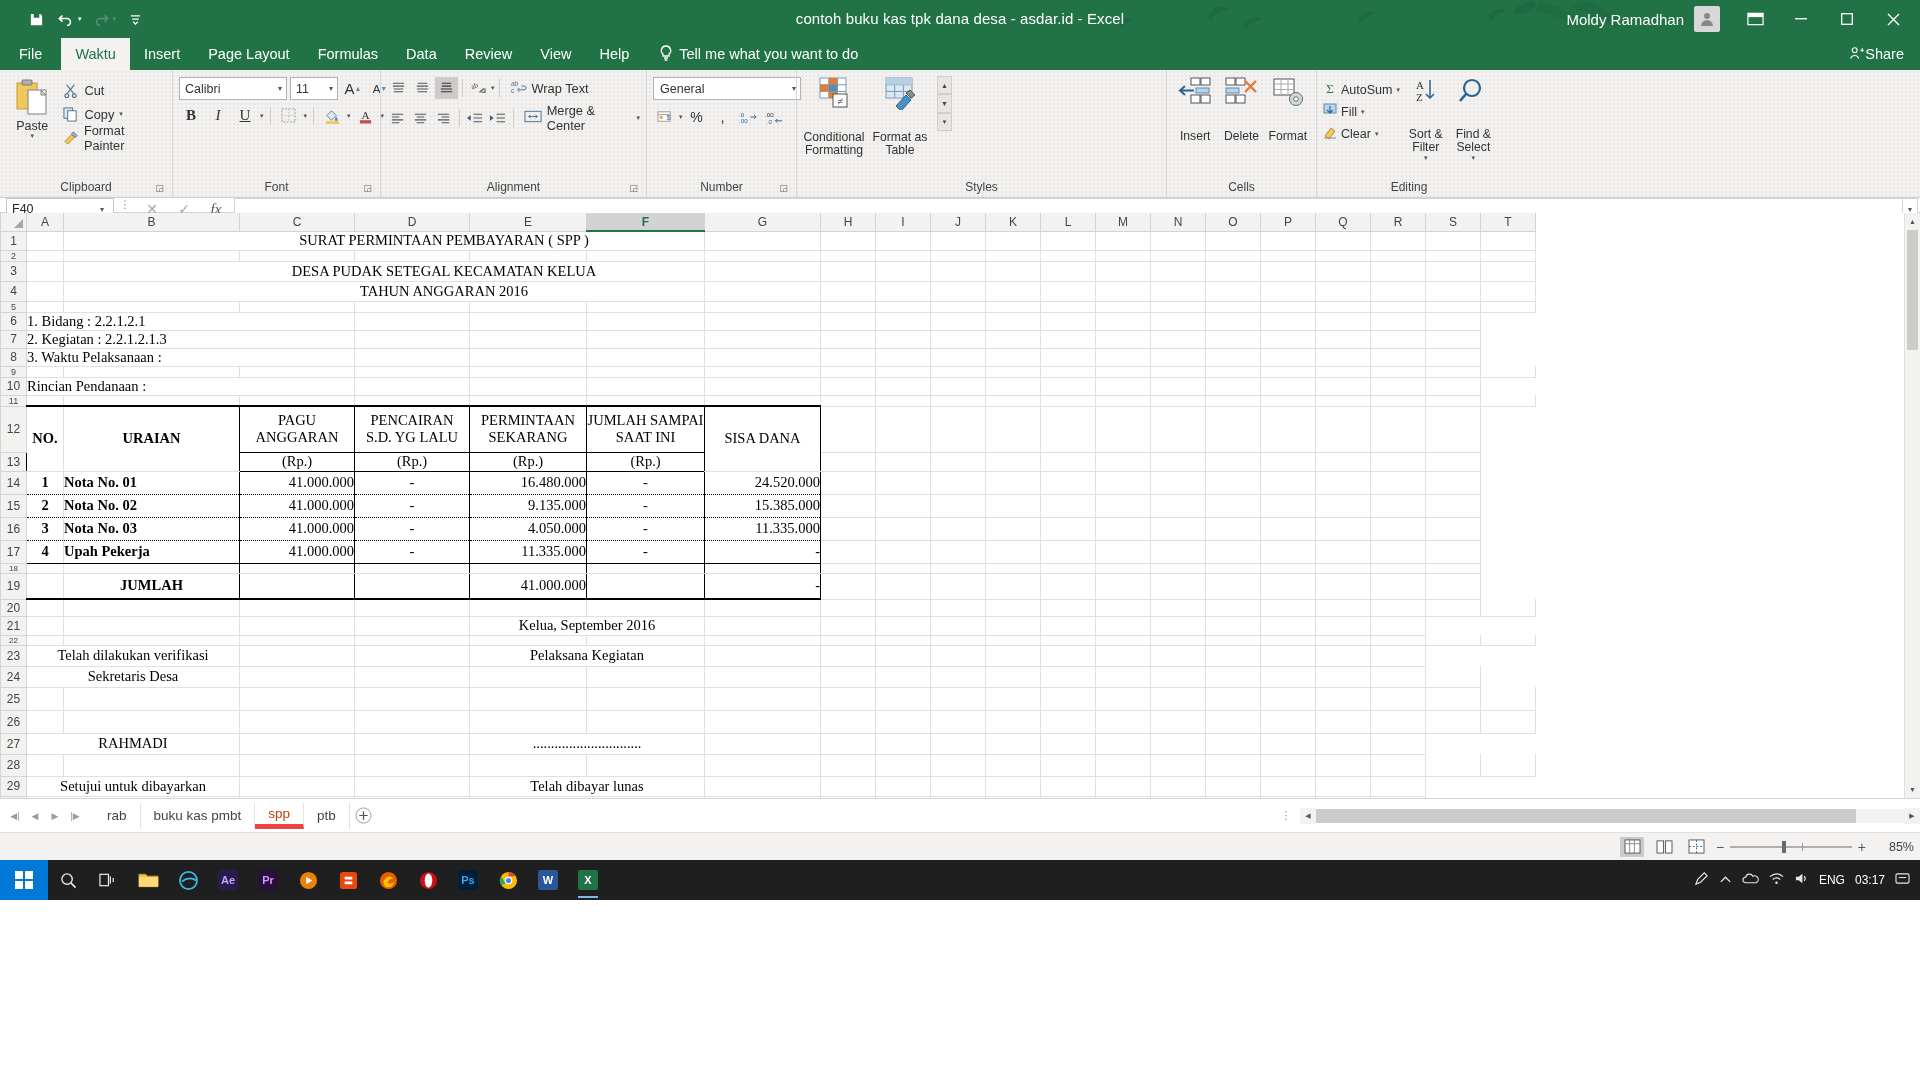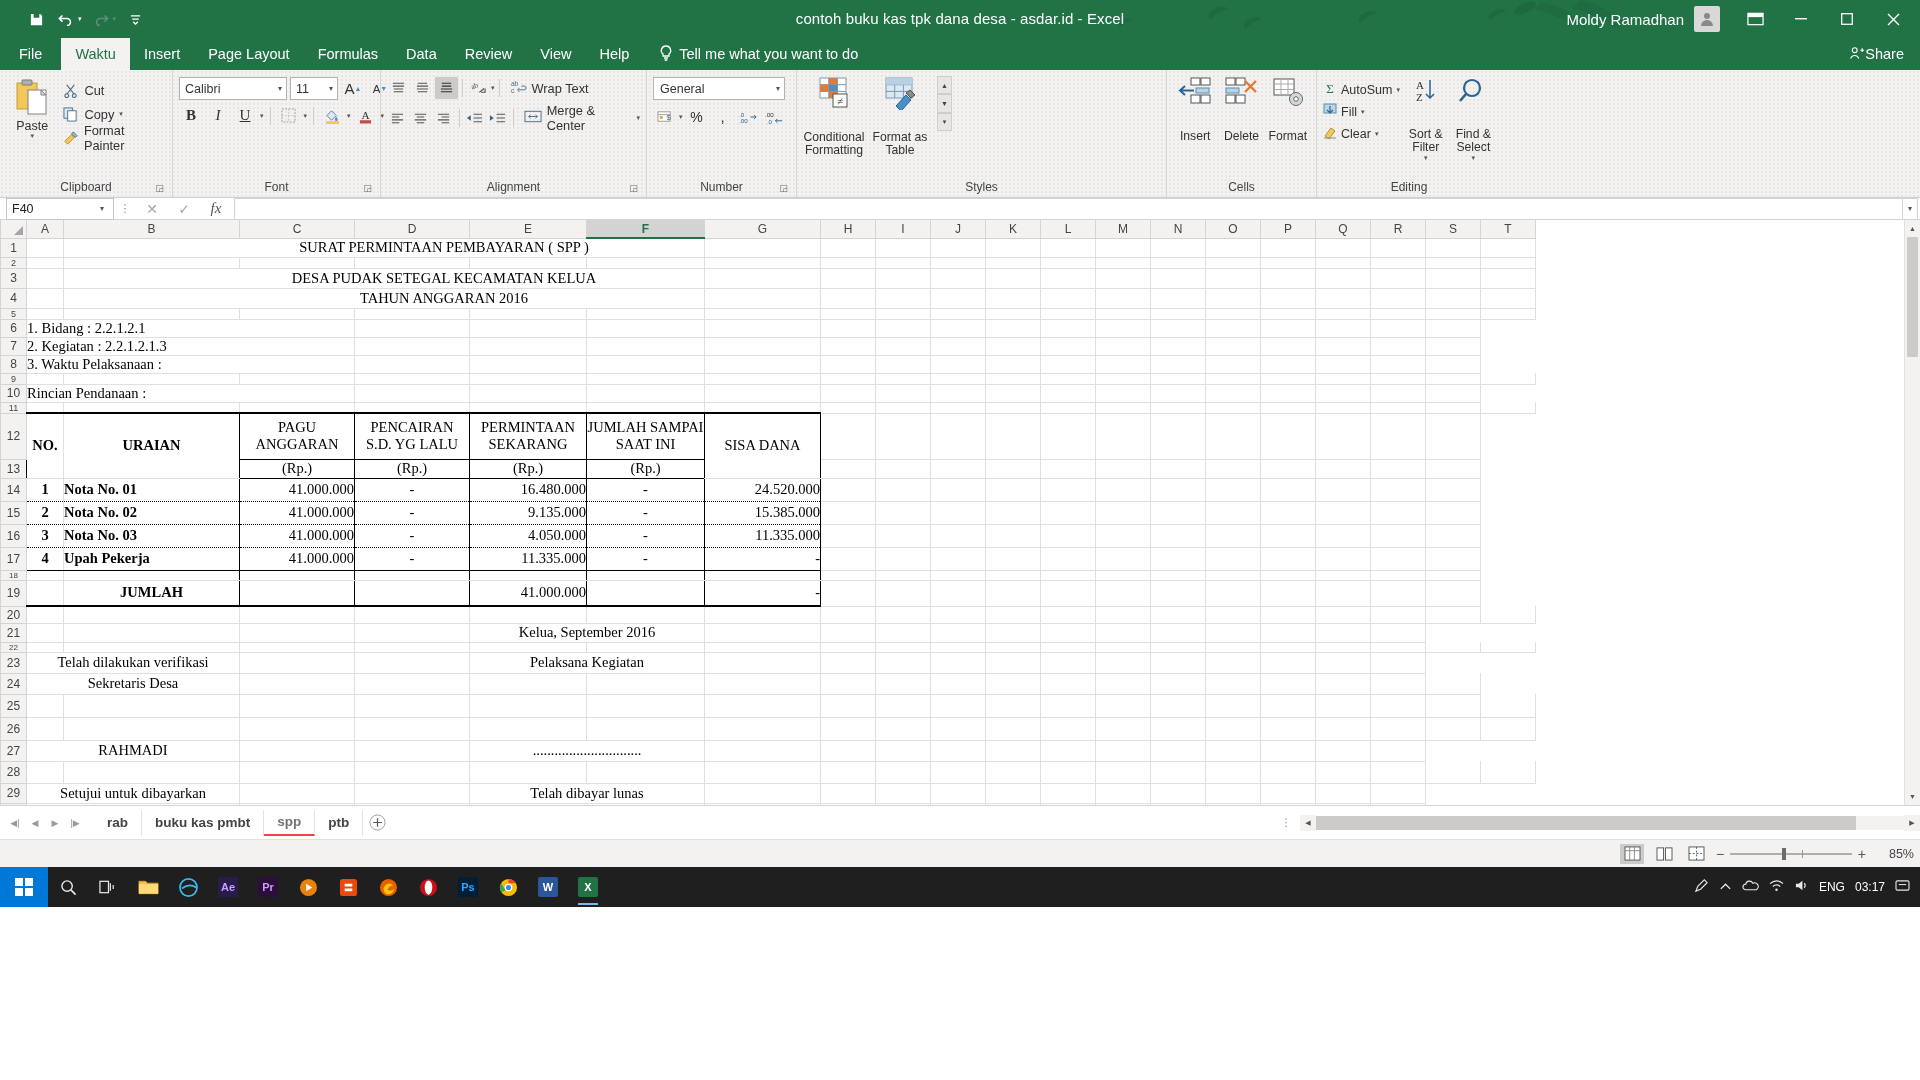--- a/index.html
+++ b/index.html
@@ -117,21 +117,21 @@
   .vsep { width: 1px; height: 18px; background: #d0cecc; margin: 0 3px; }
 
   
   .align-row { display: flex; align-items: center; gap: 1px; margin-bottom: 4px; }
   .abtn { width: 23px; height: 22px; display:flex; align-items:center; justify-content:center; }
   .abtn.on { background: #cdcbc9; }
   .align-lbl { display: flex; align-items: center; gap: 5px; font-size: 12.8px; color: #333; padding-left: 6px; }
 
   
   .numfmt {
-    width: 132px; height: 23px; background:#fff; border:1px solid #b5b3b1; font-size:12.5px;
+    width: 148px; height: 23px; background:#fff; border:1px solid #b5b3b1; font-size:12.5px;
     color:#333; display:flex; align-items:center; padding-left:6px; justify-content:space-between;
     margin-bottom: 5px;
   }
   .num-row { display: flex; align-items: center; gap: 2px; }
 
   
   .styles-body { display:flex; align-items:flex-start; gap: 4px; padding-top: 2px;}
   .bigbtn { width: 62px; display:flex; flex-direction:column; align-items:center; }
   .bigbtn .lbl { font-size: 12.2px; color:#333; text-align:center; line-height: 13px; margin-top: 17px;}
   .gallery { display: grid; grid-template-columns: 104px 104px; grid-template-rows: 26px 26px; gap: 3px; margin-left: 2px;}
@@ -139,21 +139,21 @@
   .gscroll { display:flex; flex-direction:column; justify-content:space-between; width: 15px; height: 55px; margin-left:2px;}
   .gs { flex:1; background:#e8e6e4; border:1px solid #d0cecc; display:flex; align-items:center; justify-content:center; font-size:7px; color:#444;}
 
   
   .cells-body { display:flex; gap:2px; }
   .editing-body { display:flex; flex-direction:column; gap:1px; padding-top:2px; }
   .ed-item { display:flex; align-items:center; gap:4px; font-size:12.5px; color:#333; height:21px;}
 
   
   .fbar {
-    height: 22px; background: #fff; display: flex; align-items: center;
+    height: 15px; background: #fff; display: flex; align-items: flex-start;
     border-bottom: 1px solid #d4d4d4; padding: 0 2px;
   }
   .namebox {
     width: 108px; height: 22px; margin-left: 4px; border: 1px solid #c8c6c4; background:#fff;
     display:flex; align-items:center; justify-content: space-between; padding: 0 5px;
     font-size: 12.5px; color: #222;
   }
   .fb-dots { width: 22px; text-align:center; color:#888; font-size: 11px; letter-spacing: 0; }
   .fb-icons { display: flex; align-items: center; gap: 0px; }
   .fb-ico { width: 32px; height: 22px; display:flex; align-items:center; justify-content:center;
@@ -212,23 +212,22 @@
   
   .tabsbar {
     height: 34px; background: #fff; display: flex; align-items: center;
     border-top: 1px solid #d4d4d4; padding-left: 6px;
   }
   .tab-nav { display:flex; gap:2px; padding-right: 10px;}
   .tnav { width: 18px; height: 22px; display:flex; align-items:center; justify-content:center; color:#9a9a9a; font-size:9px;}
   .stab {
     padding: 0 13px; height: 26px; display:flex; align-items:center; font-size: 13.5px; color:#444;
     border-right: 1px solid #e3e3e3;
-    font-weight: bold;
-  }
-  .stab.active { color: #737373; font-weight: bold; border-bottom: 2px solid #ef4444; }
+  }
+  .stab.active { color: #c2410c; font-weight: normal; border-bottom: 5px solid #ef4444; }
   .addsheet { width: 28px; height:26px; display:flex; align-items:center; justify-content:center; color:#666; font-size:14px;}
   .tabs-right { margin-left: auto; display:flex; align-items:center; }
   .hscroll-wrap { display:flex; align-items:center; width: 620px; }
   .hs-btn { width:16px;height:16px;display:flex;align-items:center;justify-content:center;font-size:7px;color:#555;background:#f3f2f1;}
   .hs-track { flex:1; height:14px; background:#f3f2f1; position:relative; }
   .hs-thumb { position:absolute; left:0; top:0; height:14px; width: 540px; background:#cdcbc9; }
 
   
   .statusbar {
     height: 28px; background: #f3f2f1; display:flex; align-items:center;

